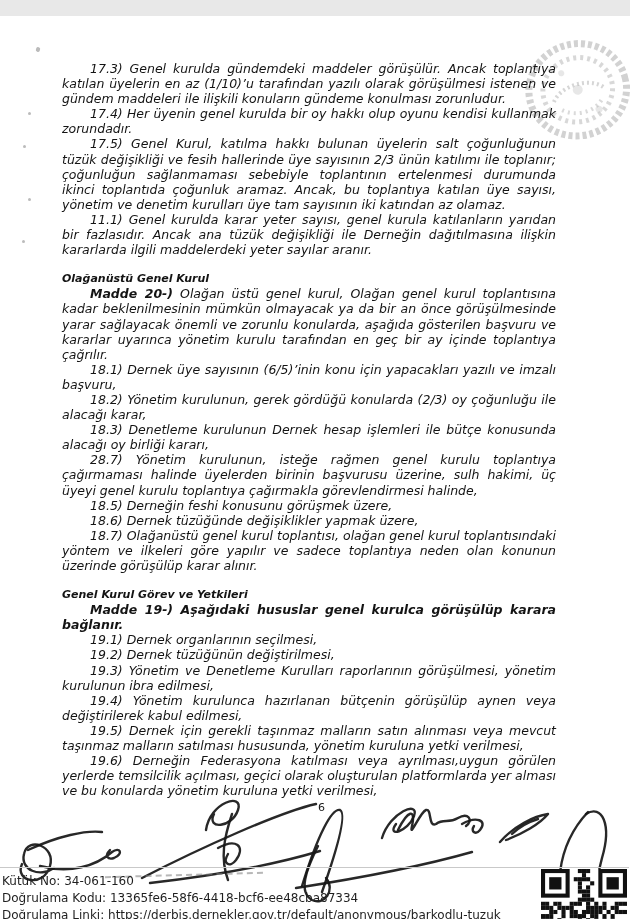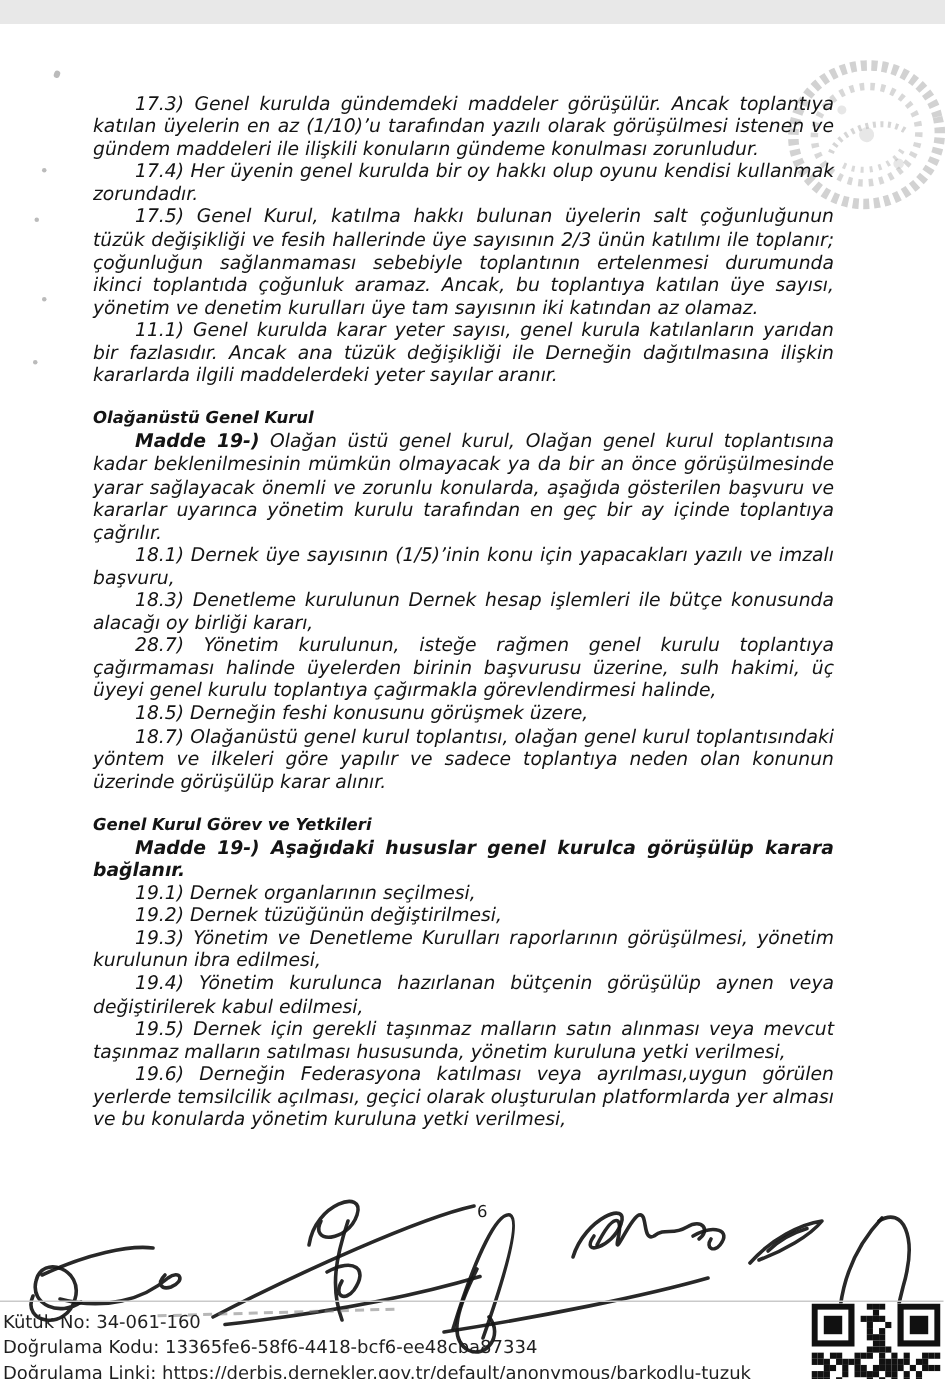--- a/index.html
+++ b/index.html
@@ -81,25 +81,27 @@
     </svg>
   </div>
 
   <div class="doc">
     <p class="para">17.3) Genel kurulda gündemdeki maddeler görüşülür. Ancak toplantıya katılan üyelerin en az (1/10)’u tarafından yazılı olarak görüşülmesi istenen ve gündem maddeleri ile ilişkili konuların gündeme konulması zorunludur.</p>
     <p class="para">17.4) Her üyenin genel kurulda bir oy hakkı olup oyunu kendisi kullanmak zorundadır.</p>
     <p class="para">17.5) Genel Kurul, katılma hakkı bulunan üyelerin salt çoğunluğunun tüzük değişikliği ve fesih hallerinde üye sayısının 2/3 ünün katılımı ile toplanır; çoğunluğun sağlanmaması sebebiyle toplantının ertelenmesi durumunda ikinci toplantıda çoğunluk aramaz. Ancak, bu toplantıya katılan üye sayısı, yönetim ve denetim kurulları üye tam sayısının iki katından az olamaz.</p>
     <p class="para">11.1) Genel kurulda karar yeter sayısı, genel kurula katılanların yarıdan bir fazlasıdır. Ancak ana tüzük değişikliği ile Derneğin dağıtılmasına ilişkin kararlarda ilgili maddelerdeki yeter sayılar aranır.</p>
 
     <p class="heading">Olağanüstü Genel Kurul</p>
-    <p class="para"><b class="madde">Madde 19-)</b><span> Olağan üstü genel kurul, Olağan genel kurul toplantısına kadar beklenilmesinin mümkün olmayacak ya da bir an önce görüşülmesinde yarar sağlayacak önemli ve zorunlu konularda, aşağıda gösterilen başvuru ve kararlar uyarınca yönetim kurulu tarafından en geç bir ay içinde toplantıya çağrılır.</span></p>
-    <p class="para">18.1) Dernek üye sayısının (1/5)’inin konu için yapacakları yazılı ve imzalı başvuru,</p>
+    <p class="para"><b class="madde">Madde 20-)</b><span> Olağan üstü genel kurul, Olağan genel kurul toplantısına kadar beklenilmesinin mümkün olmayacak ya da bir an önce görüşülmesinde yarar sağlayacak önemli ve zorunlu konularda, aşağıda gösterilen başvuru ve kararlar uyarınca yönetim kurulu tarafından en geç bir ay içinde toplantıya çağrılır.</span></p>
+    <p class="para">18.1) Dernek üye sayısının (6/5)’inin konu için yapacakları yazılı ve imzalı başvuru,</p>
+    <p class="para">18.2) Yönetim kurulunun, gerek gördüğü konularda (2/3) oy çoğunluğu ile alacağı karar,</p>
     <p class="para">18.3) Denetleme kurulunun Dernek hesap işlemleri ile bütçe konusunda alacağı oy birliği kararı,</p>
     <p class="para">28.7) Yönetim kurulunun, isteğe rağmen genel kurulu toplantıya çağırmaması halinde üyelerden birinin başvurusu üzerine, sulh hakimi, üç üyeyi genel kurulu toplantıya çağırmakla görevlendirmesi halinde,</p>
     <p class="para">18.5) Derneğin feshi konusunu görüşmek üzere,</p>
+    <p class="para">18.6) Dernek tüzüğünde değişiklikler yapmak üzere,</p>
     <p class="para">18.7) Olağanüstü genel kurul toplantısı, olağan genel kurul toplantısındaki yöntem ve ilkeleri göre yapılır ve sadece toplantıya neden olan konunun üzerinde görüşülüp karar alınır.</p>
 
     <p class="heading">Genel Kurul Görev ve Yetkileri</p>
     <p class="para bold">Madde 19-) Aşağıdaki hususlar genel kurulca görüşülüp karara bağlanır.</p>
     <p class="para">19.1) Dernek organlarının seçilmesi,</p>
     <p class="para">19.2) Dernek tüzüğünün değiştirilmesi,</p>
     <p class="para">19.3) Yönetim ve Denetleme Kurulları raporlarının görüşülmesi, yönetim kurulunun ibra edilmesi,</p>
     <p class="para">19.4) Yönetim kurulunca hazırlanan bütçenin görüşülüp aynen veya değiştirilerek kabul edilmesi,</p>
     <p class="para">19.5) Dernek için gerekli taşınmaz malların satın alınması veya mevcut taşınmaz malların satılması hususunda, yönetim kuruluna yetki verilmesi,</p>
     <p class="para">19.6) Derneğin Federasyona katılması veya ayrılması,uygun görülen yerlerde temsilcilik açılması, geçici olarak oluşturulan platformlarda yer alması ve bu konularda yönetim kuruluna yetki verilmesi,</p>

